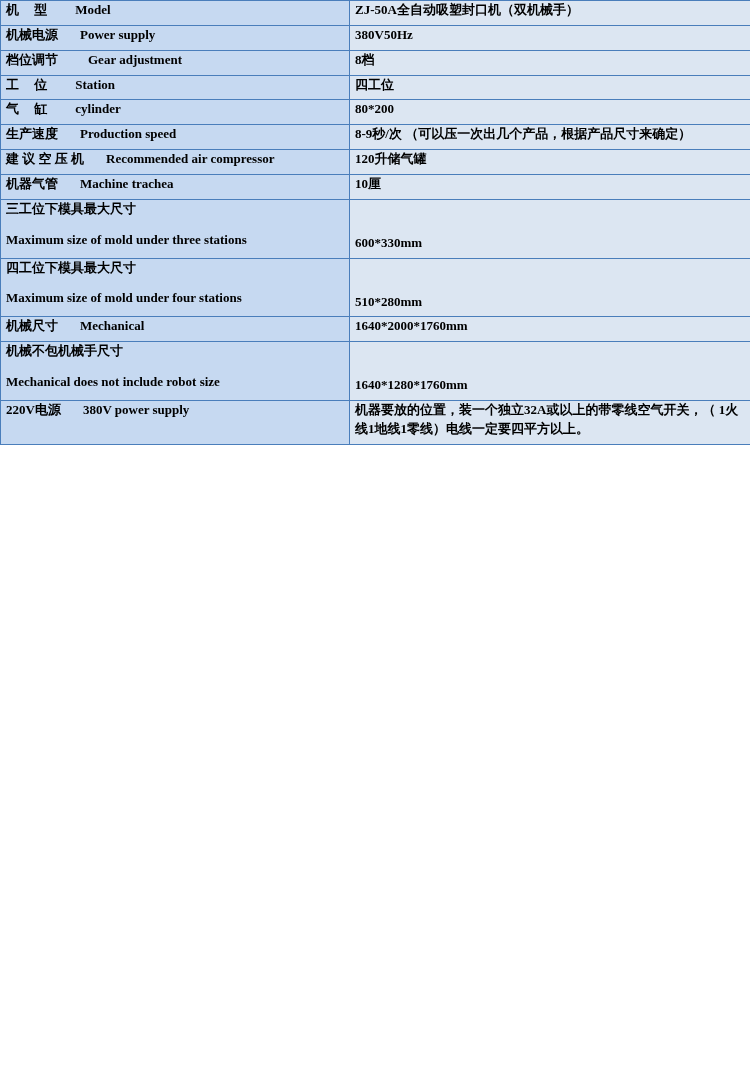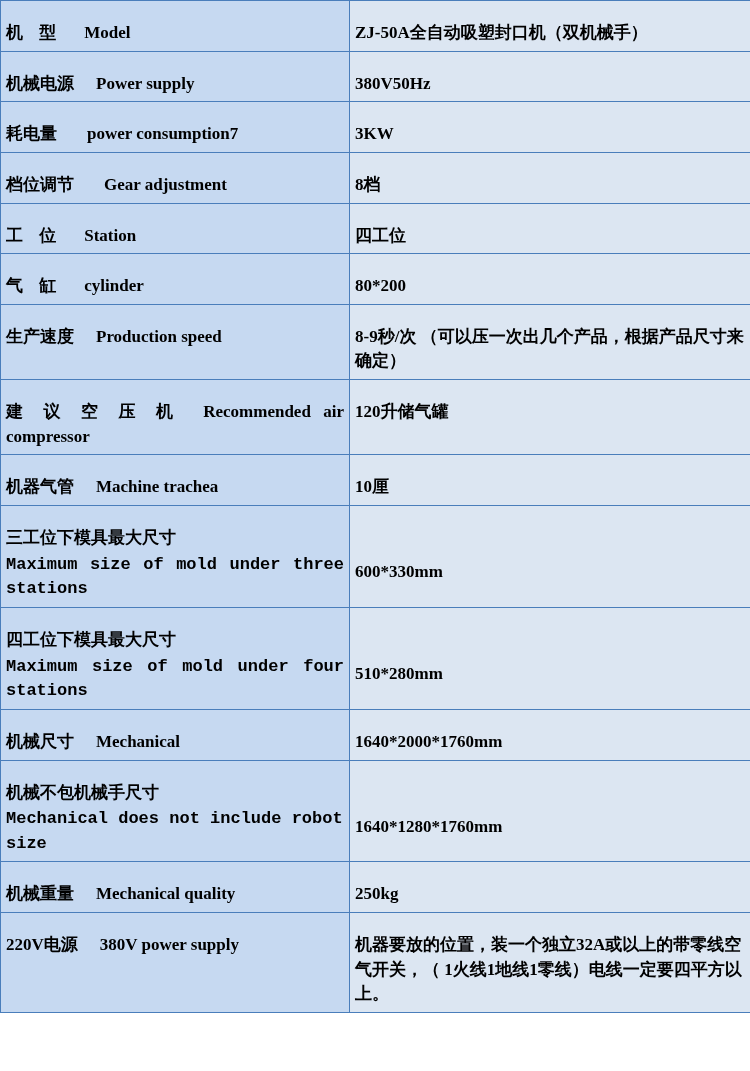--- a/index.html
+++ b/index.html
@@ -14,40 +14,39 @@
   table.spec {
     width: 750px;
     border-collapse: collapse;
     table-layout: fixed;
   }
   table.spec col.c1 { width: 349px; }
   table.spec col.c2 { width: 401px; }
   table.spec td {
     border: 1px solid #4a7ebb;
     vertical-align: top;
-    font-size: 17px;
+    font-size: 13px;
     line-height: 1.45;
-    padding: 20px 5px 5px 5px;
+    padding: 0 5px 5px 5px;
     color: #000000;
     font-weight: bold;
   }
   td.label {
     background: #c6d9f1;
   }
   td.value {
     background: #dce6f2;
   }
   
   td.label .just {
     text-align: justify;
     text-align-last: left;
   }
   td.label .line2 {
-    margin-top: 2px;
-    font-family: Liberation Mono, monospace;
+    margin-top: 12px;
   }
   .sp-sm { display:inline-block; width: 10px; }
   .sp-md { display:inline-block; width: 22px; }
   .sp-lg { display:inline-block; width: 30px; }
   .tracked { letter-spacing: 6px; }
   .vspacer { display:block; height: 34px; }
 </style>
 </head>
 <body>
 
@@ -65,26 +64,20 @@
       <td class="value">ZJ-50A全自动吸塑封口机（双机械手）</td>
     </tr>
 
     <tr>
       <td class="label">
         <span>机械电源</span><span class="sp-md"></span><span>Power supply</span>
       </td>
       <td class="value">380V50Hz</td>
     </tr>
 
-    <tr>
-      <td class="label">
-        <span>耗电量</span><span class="sp-lg"></span><span>power consumption7</span>
-      </td>
-      <td class="value">3KW</td>
-    </tr>
 
     <tr>
       <td class="label">
         <span>档位调节</span><span class="sp-lg"></span><span>Gear adjustment</span>
       </td>
       <td class="value">8档</td>
     </tr>
 
 
     <tr>
@@ -153,26 +146,20 @@
     <tr>
       <td class="label">
         <div>机械不包机械手尺寸</div>
         <div class="line2">Mechanical does not include robot size</div>
       </td>
       <td class="value">
         <span class="vspacer"></span><span>1640*1280*1760mm</span>
       </td>
     </tr>
 
-    <tr>
-      <td class="label">
-        <span>机械重量</span><span class="sp-md"></span><span>Mechanical quality</span>
-      </td>
-      <td class="value">250kg</td>
-    </tr>
 
 
     <tr>
       <td class="label">
         <span>220V电源</span><span class="sp-md"></span><span>380V power supply</span>
       </td>
       <td class="value">机器要放的位置，装一个独立32A或以上的带零线空气开关，（ 1火线1地线1零线）电线一定要四平方以上。</td>
     </tr>
 
   </tbody>

